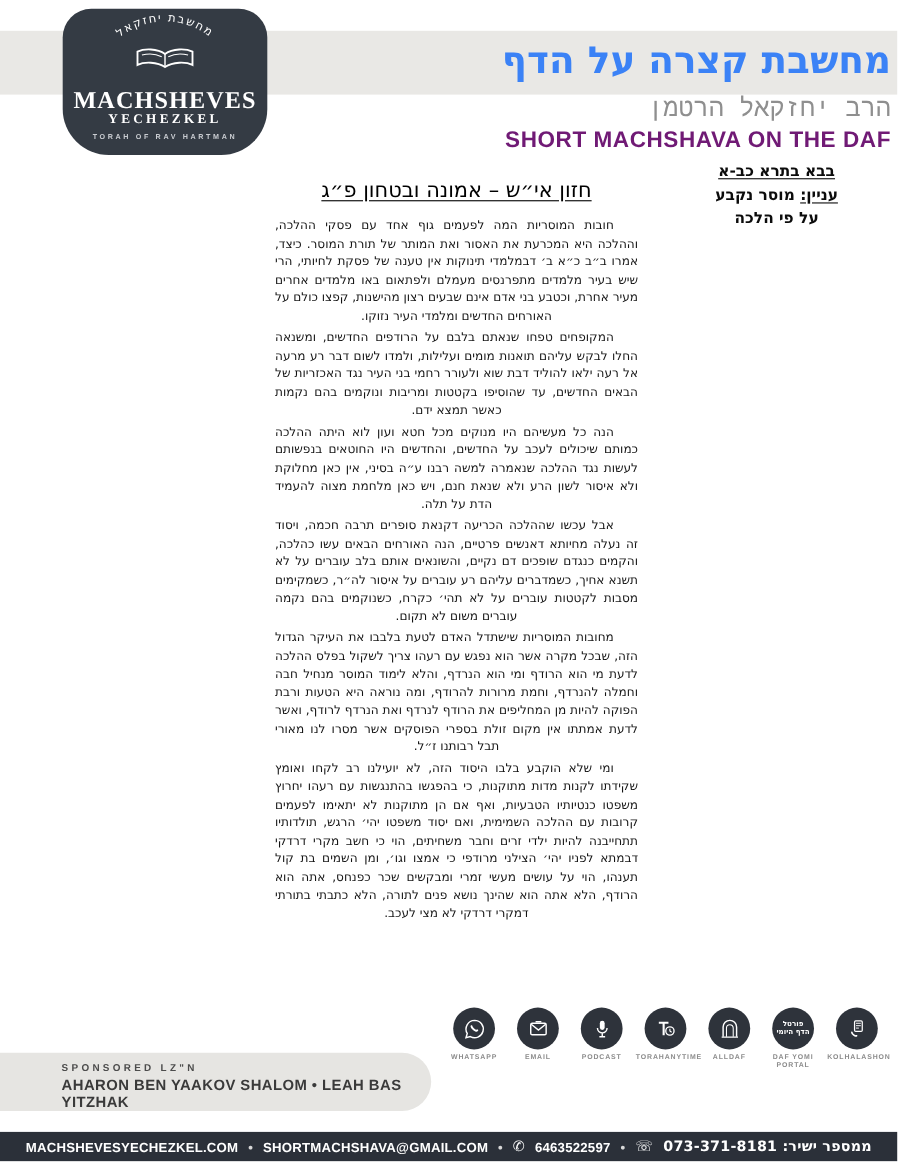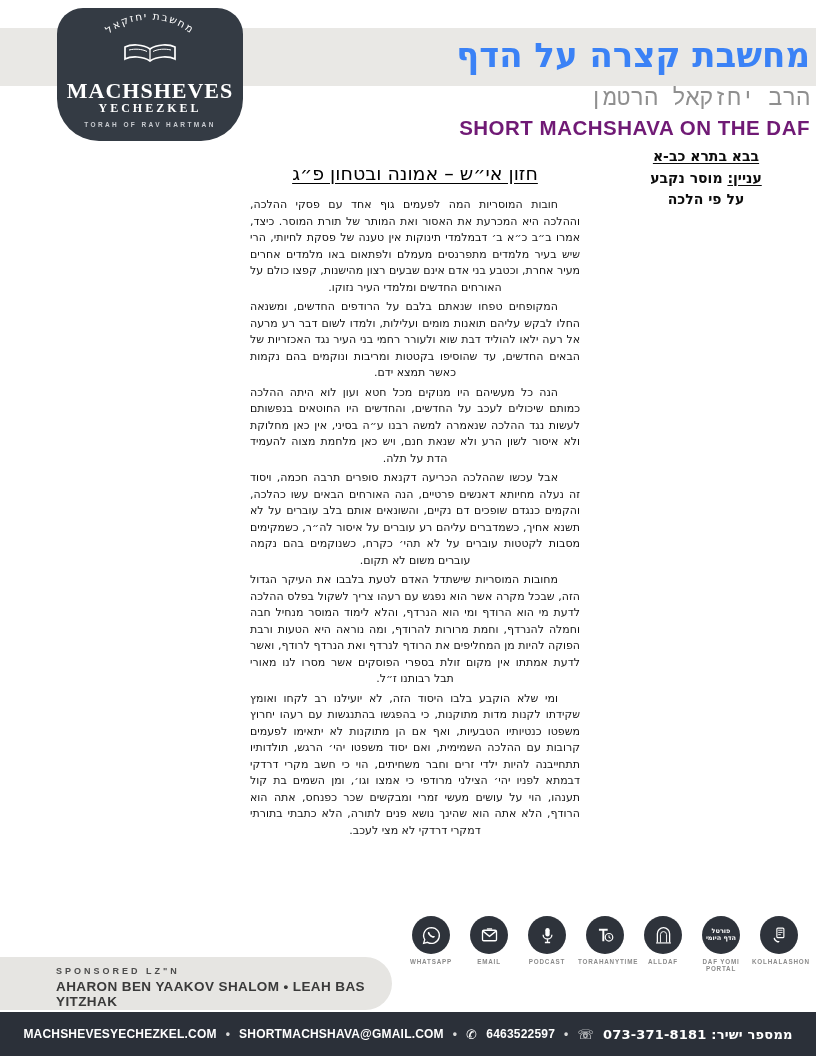--- a/index.html
+++ b/index.html
@@ -70,21 +70,21 @@
   .link-item { width:54px; text-align:center; cursor:pointer; }
   .link-circle {
     width:38px; height:38px; border-radius:50%; background:#2e333b;
     margin:0 auto; display:flex; align-items:center; justify-content:center;
   }
   .link-label { font-size:6.3px; letter-spacing:0.8px; color:#8b8b8b; margin-top:4px; font-weight:600; }
   .dyp-text { direction:rtl; color:#fff; font-family:"DejaVu Sans", sans-serif; font-size:6.5px; line-height:7px; font-weight:700; }
 
   
   .bottom-bar {
-    position:absolute; left:0; right:0; bottom:0; height:44px; background:#2b3039;
+    position:absolute; left:0; right:0; bottom:0; height:27px; background:#2b3039;
     color:#ffffff; display:flex; align-items:center; justify-content:center;
     font-weight:700; font-size:12px; letter-spacing:0.2px; gap:9px;
   }
   .bottom-bar .he { direction:rtl; font-family:"DejaVu Sans", sans-serif; font-size:13px; }
   .bottom-bar .glyph { font-weight:400; font-size:13px; font-family:"DejaVu Sans", sans-serif; }
   .sep { color:#d8d8d8; }
 </style>
 </head>
 <body>
 

